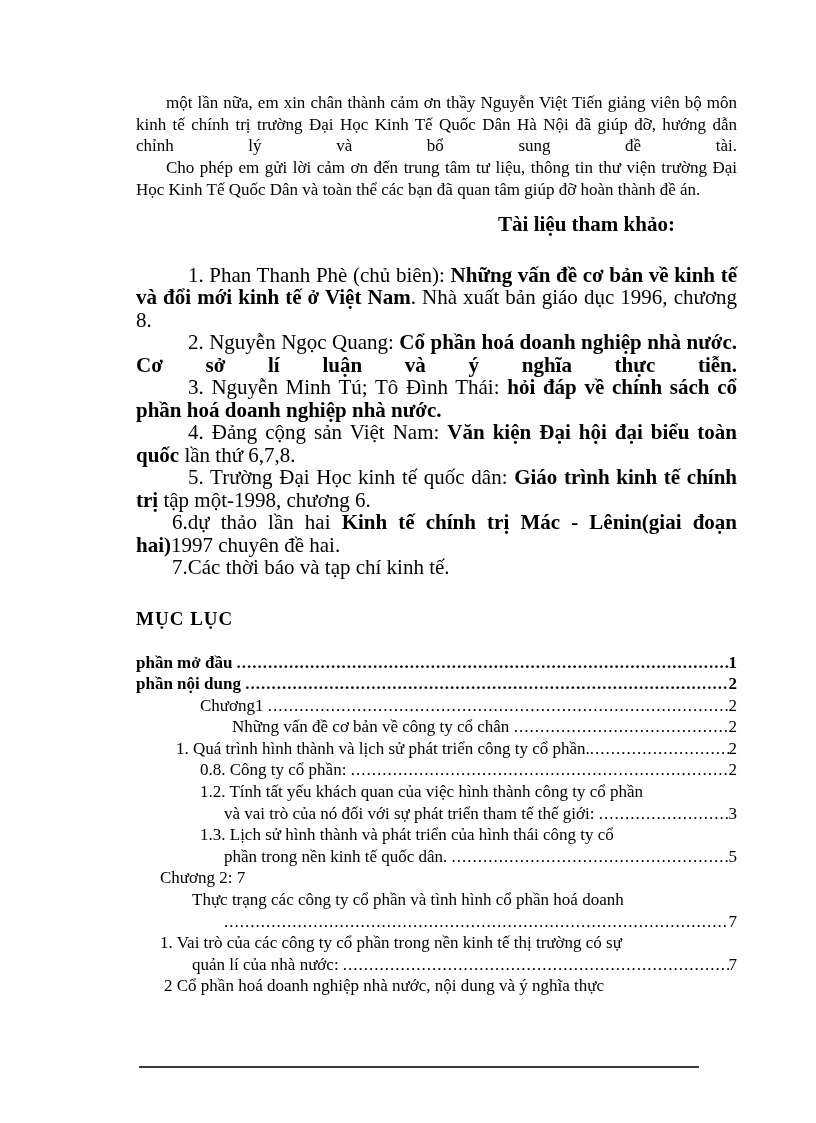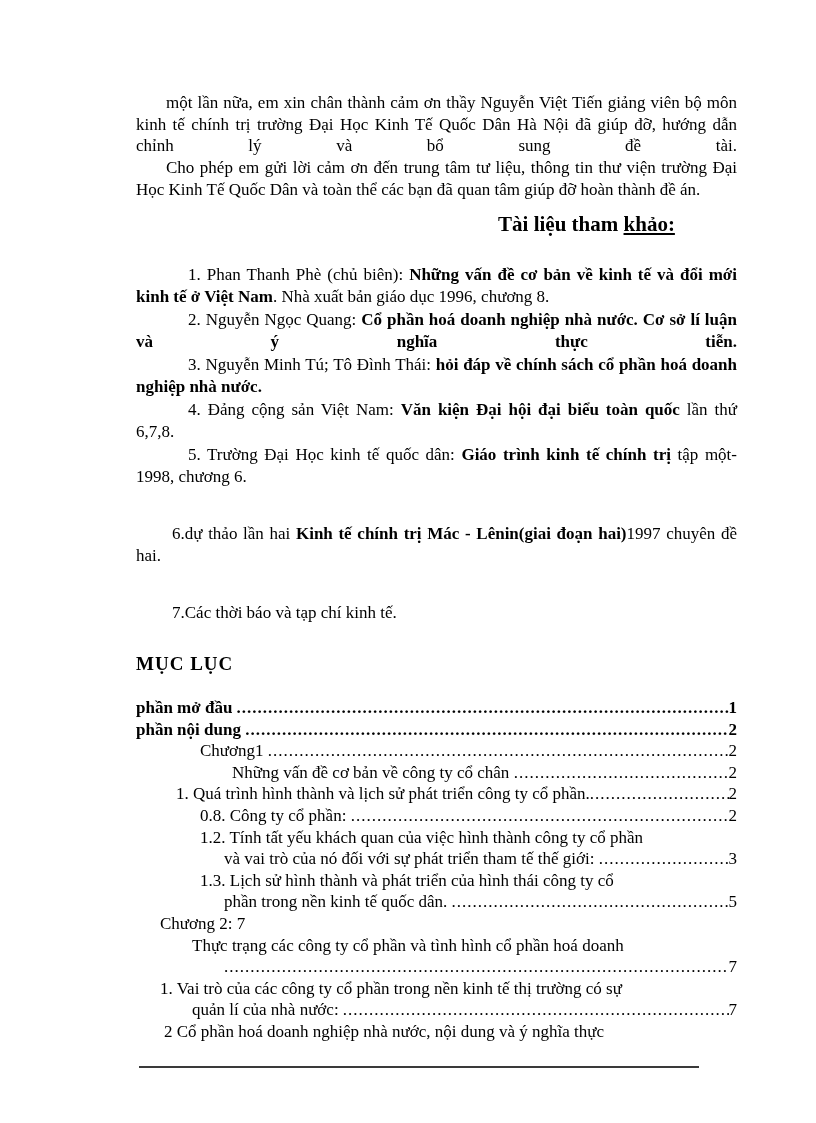--- a/index.html
+++ b/index.html
@@ -24,28 +24,28 @@
   }
   .jl { text-align-last: justify; }
   .ref-heading {
     margin-top: 10px;
     font-size: 21px; line-height: 27px;
     font-weight: bold;
     text-align: center;
     padding-left: 300px;
     white-space: nowrap;
   }
-  .ref-heading .u { text-decoration: underline; }
+  .ref-heading .u { }
   .refs { margin-top: 26px; }
   .ref-item {
-    font-size: 17px; line-height: 22.5px;
+    font-size: 21px; line-height: 22.5px;
     text-align: justify;
     text-indent: 52px;
   }
-  .ref-item.si { text-indent: 36px; margin-top: 34px; }
+  .ref-item.si { text-indent: 36px; }
   .ref-item b { font-weight: bold; }
   .toc-heading {
     margin-top: 26px;
     font-size: 19px; line-height: 27px;
     font-weight: bold;
     letter-spacing: 1px;
   }
   .toc { margin-top: 20px; }
   .toc-row {
     display: flex;

